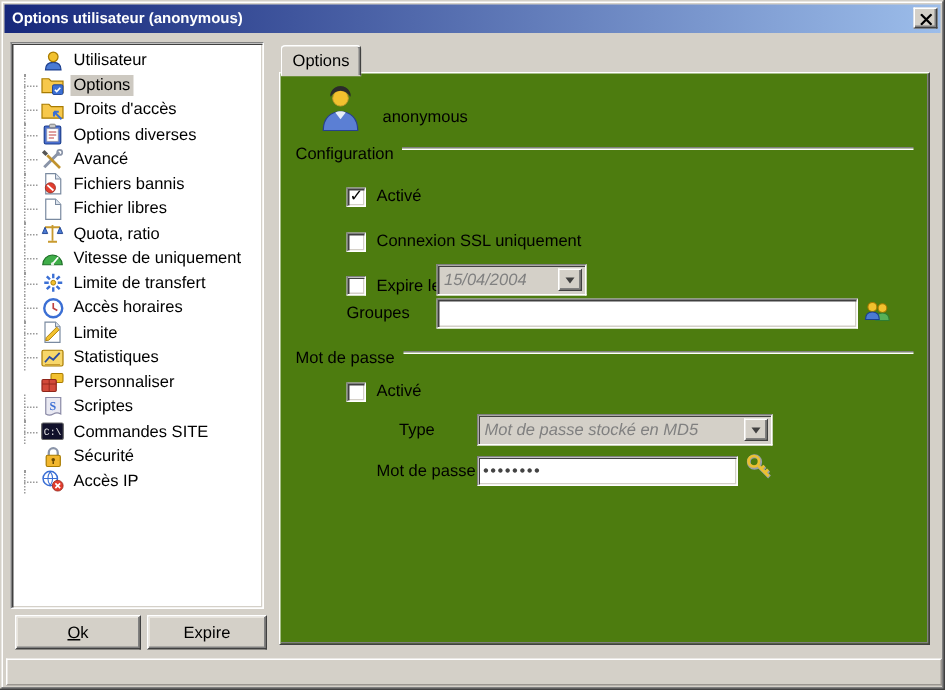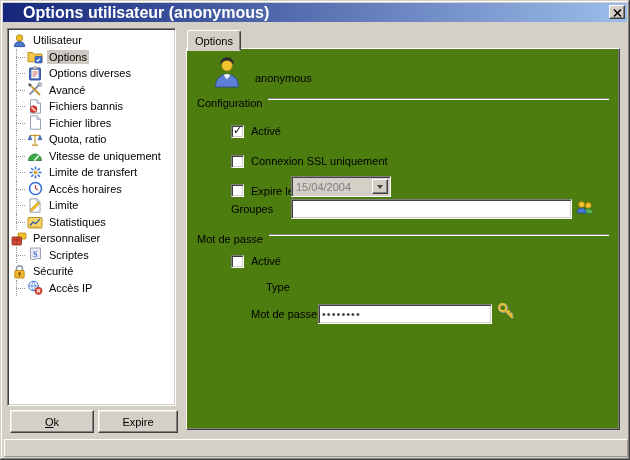--- a/index.html
+++ b/index.html
@@ -8,34 +8,34 @@
     position:relative;width:630px;height:460px;background:var(--dialog-bg,#d4d0c8);
     box-shadow:inset -1px -1px 0 #404040,inset 1px 1px 0 #d4d0c8,inset -2px -2px 0 #808080,inset 2px 2px 0 #fff;
     overflow:hidden;
   }
   
   .titlebar{
     position:absolute;left:3px;top:3px;width:624px;height:19px;
     background:linear-gradient(to right,var(--tb1,#16277b),var(--tb2,#9cbdea));
     display:flex;align-items:center;
   }
-  .titlebar .title{color:var(--tbtext,#fff);font-weight:bold;font-size:16px;padding-left:20px;white-space:nowrap;}
+  .titlebar .title{color:var(--tbtext,#fff);font-weight:bold;font-size:10px;padding-left:5px;white-space:nowrap;}
   .close-btn{
     position:absolute;right:2px;top:2px;width:16px;height:14px;background:#d4d0c8;
     border:1px solid;border-color:#fff #404040 #404040 #fff;box-shadow:inset -1px -1px 0 #808080;
     display:flex;align-items:center;justify-content:center;padding:0;cursor:default;
   }
   
   .tree{
     position:absolute;left:7px;top:28px;width:169px;height:378px;background:#fff;
     border:1px solid;border-color:#808080 #fff #fff #808080;
     box-shadow:inset 1px 1px 0 #404040,inset -1px -1px 0 #d4d0c8;
     padding-top:3px;box-sizing:border-box;overflow:hidden;
   }
-  .tree-row{height:16.5px;display:flex;align-items:center;position:relative;padding-left:3px;white-space:nowrap;}
+  .tree-row{height:16.5px;display:flex;align-items:center;position:relative;padding-left:19px;white-space:nowrap;}
   .tree-row.child{padding-left:19px;}
   .tree-row.child::before{content:'';position:absolute;left:8px;top:0;bottom:0;border-left:1px dotted #9a9a9a;}
   .tree-row.child::after{content:'';position:absolute;left:8px;top:8px;width:9px;border-top:1px dotted #9a9a9a;}
   .tree-icon{width:16px;height:16px;flex:none;display:flex;align-items:center;justify-content:center;margin-right:4px;}
   .tree-label{padding:1px 2px;}
   .tree-row.selected .tree-label{background:var(--sel,#cdc9c1);}
   
   .tab{
     position:absolute;left:187px;top:30px;width:52px;height:19px;background:#d4d0c8;z-index:2;
     border:1px solid;border-color:#fff #404040 transparent #fff;border-radius:3px 3px 0 0;
@@ -61,21 +61,21 @@
     box-shadow:inset 1px 1px 0 #404040,inset -1px -1px 0 #d4d0c8;
   }
   .checkbox.checked::after{content:"✓";font-family:"DejaVu Sans",sans-serif;position:absolute;left:1px;top:-2px;font-size:11px;font-weight:bold;color:#000;}
   .cb-label{margin-left:7px;}
   .sunken{
     border:1px solid;border-color:#808080 #fff #fff #808080;
     box-shadow:inset 1px 1px 0 #404040,inset -1px -1px 0 #d4d0c8;background:#fff;
   }
   .combo{position:absolute;display:flex;align-items:center;}
   .combo.disabled{background:#d4d0c8;}
-  .combo .combo-text{flex:1;padding-left:4px;color:#808080;white-space:nowrap;overflow:hidden;}
+  .combo .combo-text{flex:1;padding-left:4px;color:#808080;white-space:nowrap;overflow:hidden;font-style:italic;}
   .combo-btn{
     position:absolute;top:2px;right:2px;bottom:2px;width:16px;background:#d4d0c8;
     border:1px solid;border-color:#fff #404040 #404040 #fff;box-shadow:inset -1px -1px 0 #808080;
     display:flex;align-items:center;justify-content:center;
   }
   .arrow-down{width:0;height:0;border:3px solid transparent;border-top:4px solid #404040;margin-top:4px;}
   .text-input{
     position:absolute;font-family:"Liberation Sans",sans-serif;font-size:11px;padding:2px 3px;outline:none;
   }
   .pw-input{letter-spacing:1px;color:#444;}
@@ -123,20 +123,29 @@
           <svg width="16" height="15" viewBox="0 0 16 15">
             <path d="M1 3.5 h4.6 l1.6 1.6 H15 V12.8 H1 Z" fill="#f7c84b" stroke="#a87b00" stroke-width="0.8"></path>
             <rect x="8" y="7.5" width="7" height="6.5" rx="1" fill="#3b6fd4" stroke="#1c3f8f" stroke-width="0.6"></rect>
             <path d="M9.6 10.8 l1.2 1.3 2.4 -2.6" fill="none" stroke="#fff" stroke-width="1.1"></path>
           </svg>
         </span>
         <span class="tree-label">Options</span>
       </div>
       <div class="tree-row child">
         <span class="tree-icon">
+          <svg width="16" height="15" viewBox="0 0 16 15">
+            <path d="M1 3.5 h4.6 l1.6 1.6 H15 V12.8 H1 Z" fill="#f7c84b" stroke="#a87b00" stroke-width="0.8"></path>
+            <path d="M14 13.5 L9 8.5 M9 8.5 h3.2 M9 8.5 v3.2" stroke="#3b6fd4" stroke-width="1.4" fill="none"></path>
+          </svg>
+        </span>
+        <span class="tree-label">Droits d'accès</span>
+      </div>
+      <div class="tree-row child">
+        <span class="tree-icon">
           <svg width="14" height="15" viewBox="0 0 14 15">
             <rect x="1.5" y="2" width="11" height="12" rx="1" fill="#4a6fd0" stroke="#1c3f8f" stroke-width="0.8"></rect>
             <rect x="3.2" y="3.8" width="7.6" height="8.4" fill="#fff" stroke="#99a" stroke-width="0.5"></rect>
             <rect x="5" y="0.8" width="4" height="2.4" rx="0.8" fill="#c8c8c8" stroke="#777" stroke-width="0.6"></rect>
             <path d="M4.5 6 h5 M4.5 8 h5 M4.5 10 h3.5" stroke="#c04040" stroke-width="0.8"></path>
           </svg>
         </span>
         <span class="tree-label">Options diverses</span>
       </div>
       <div class="tree-row child">
@@ -243,20 +252,29 @@
         <span class="tree-label">Personnaliser</span>
       </div>
       <div class="tree-row child">
         <span class="tree-icon">
           <svg width="13" height="15" viewBox="0 0 13 15">
             <path d="M1.5 1 h10 v11 q-2.5 -1.5 -5 0 q-2.5 1.5 -5 0 Z" fill="#e9e9f2" stroke="#8a8aa6" stroke-width="0.8"></path>
             <text x="6.3" y="9.5" font-size="8" font-weight="bold" fill="#3b6fd4" text-anchor="middle" font-family="Liberation Serif,serif">S</text>
           </svg>
         </span>
         <span class="tree-label">Scriptes</span>
+      </div>
+      <div class="tree-row child">
+        <span class="tree-icon">
+          <svg width="16" height="13" viewBox="0 0 16 13">
+            <rect x="0.8" y="1" width="14.4" height="11" rx="1" fill="#10102a" stroke="#666" stroke-width="0.8"></rect>
+            <text x="2.2" y="8.8" font-size="6.5" fill="#e8e8e8" font-family="Liberation Mono,monospace">C:\</text>
+          </svg>
+        </span>
+        <span class="tree-label">Commandes SITE</span>
       </div>
       <div class="tree-row">
         <span class="tree-icon">
           <svg width="15" height="15" viewBox="0 0 15 15">
             <path d="M4.5 7 V4.8 a3 3 0 0 1 6 0 V7" fill="none" stroke="#8a94a8" stroke-width="1.5"></path>
             <rect x="2.8" y="6.5" width="9.4" height="7.5" rx="1" fill="#f2b72e" stroke="#a87b00" stroke-width="0.8"></rect>
             <circle cx="7.5" cy="9.5" r="1.2" fill="#6b4a00"></circle>
             <path d="M7.5 10.5 v1.8" stroke="#6b4a00" stroke-width="1"></path>
           </svg>
         </span>
@@ -335,20 +353,26 @@
     </div>
 
     <div class="row" style="left:20px;top:205px;height:14px;">
       <span class="checkbox"></span>
       <span class="cb-label">Activé</span>
     </div>
 
     <div class="row" style="left:55px;top:227px;height:21px;">
       <span>Type</span>
     </div>
+    <div class="combo sunken disabled" style="left:131px;top:227px;width:197px;height:21px;">
+      <span class="combo-text">Mot de passe stocké en MD5</span>
+      <span class="combo-btn">
+          <span class="arrow-down"></span>
+        </span>
+    </div>
 
     <div class="row" style="left:40px;top:255px;height:20px;">
       <span>Mot de passe</span>
     </div>
     <input class="text-input sunken pw-input" style="left: 131px; top: 255px; width: 174px; height: 20px;" value="••••••••">
     <span class="field-icon" style="left:310px;top:253px;">
         <svg width="19" height="18" viewBox="0 0 19 18">
           <path d="M9 9 L16 16 M13.5 13.5 l2 -2 M11 11 l2 -2" stroke="#9aa0a8" stroke-width="2.6" fill="none"></path>
           <circle cx="6" cy="6" r="3.8" fill="none" stroke="#9aa0a8" stroke-width="2.6"></circle>
           <path d="M8.5 8.5 L15.5 15.5 M13 13 l2 -2 M10.5 10.5 l2 -2" stroke="#ecc030" stroke-width="1.8" fill="none"></path>

